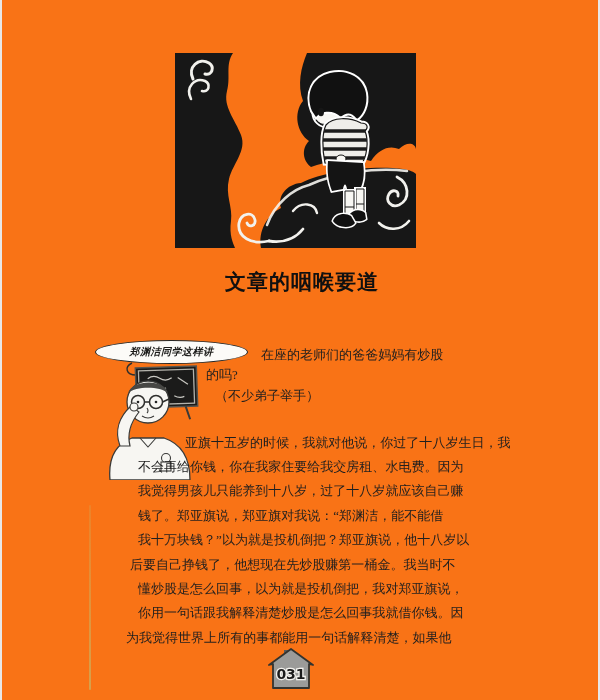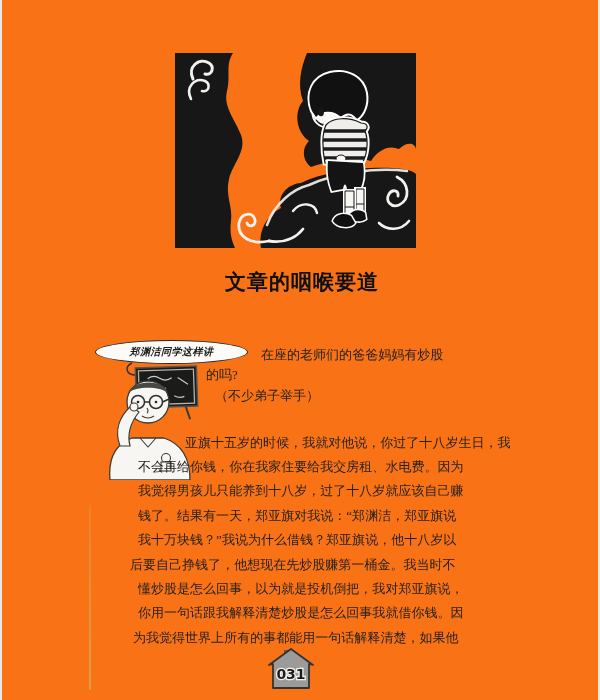--- a/index.html
+++ b/index.html
@@ -43,21 +43,21 @@
   .l2{left:213px;top:387px;}
   .l3{left:220px;top:409px;}
   .l4{left:152px;top:434px;margin-left:31px;}
   .l5{left:136px;top:458px;}
   .l6{left:136px;top:482px;}
   .l7{left:136px;top:507px;}
   .l8{left:136px;top:531px;}
   .l9{left:128px;top:556px;}
   .l10{left:136px;top:580px;}
   .l11{left:136px;top:604px;}
-  .l12{left:131px;top:629px;}
+  .l12{left:124px;top:629px;}
   
   .pagenum{position:absolute;left:264px;top:648px;width:50px;height:42px;}
   .pagenum text{
     font-family:"DejaVu Sans","Liberation Sans",sans-serif;
     font-weight:bold;font-size:14px;
   }
   
   .scan-line{
     position:absolute;left:87px;top:505px;width:2px;height:185px;
     background:linear-gradient(rgba(203,176,94,0.25),rgba(203,176,94,0.75));
@@ -188,22 +188,22 @@
     <rect x="71" y="100" width="10" height="9" fill="#f7f6f2" stroke="#3a3a38" stroke-width="1.1"></rect>
   </svg>
 
   <div class="body-text">
     <div class="tline l0">在座的老师们的爸爸妈妈有炒股</div>
     <div class="tline l1">的吗?</div>
     <div class="tline l2">（不少弟子举手）</div>
     <div class="tline l4">亚旗十五岁的时候，我就对他说，你过了十八岁生日，我</div>
     <div class="tline l6">我觉得男孩儿只能养到十八岁，过了十八岁就应该自己赚</div>
     <div class="tline l5">不会再给你钱，你在我家住要给我交房租、水电费。因为</div>
-    <div class="tline l7">钱了。结果有一天，郑亚旗对我说：“郑渊洁，郑亚旗说</div>
-    <div class="tline l8">我十万块钱？”我说为什么借钱？郑亚旗说，他十八岁以</div>
+    <div class="tline l7">钱了。郑亚旗说，郑亚旗对我说：“郑渊洁，能不能借</div>
+    <div class="tline l8">我十万块钱？”以为就是投机倒把？郑亚旗说，他十八岁以</div>
     <div class="tline l9">后要自己挣钱了，他想现在先炒股赚第一桶金。我当时不</div>
     <div class="tline l10">懂炒股是怎么回事，以为就是投机倒把，我对郑亚旗说，</div>
     <div class="tline l11">你用一句话跟我解释清楚炒股是怎么回事我就借你钱。因</div>
     <div class="tline l12">为我觉得世界上所有的事都能用一句话解释清楚，如果他</div>
   </div>
 
   <svg class="pagenum" viewBox="0 0 50 42" xmlns="http://www.w3.org/2000/svg">
     <rect x="18" y="2" width="4" height="7" fill="#5a5a58"></rect>
     <path d="M25,1 L47,17 L43,16 L43,40 L7,40 L7,16 L3,17 Z" fill="#9b9b99" stroke="#33332f" stroke-width="1.8" stroke-linejoin="round"></path>
     <text x="25" y="31" text-anchor="middle" fill="#1b1b1b" stroke="#f3f2ee" stroke-width="2.6" paint-order="stroke">031</text>

